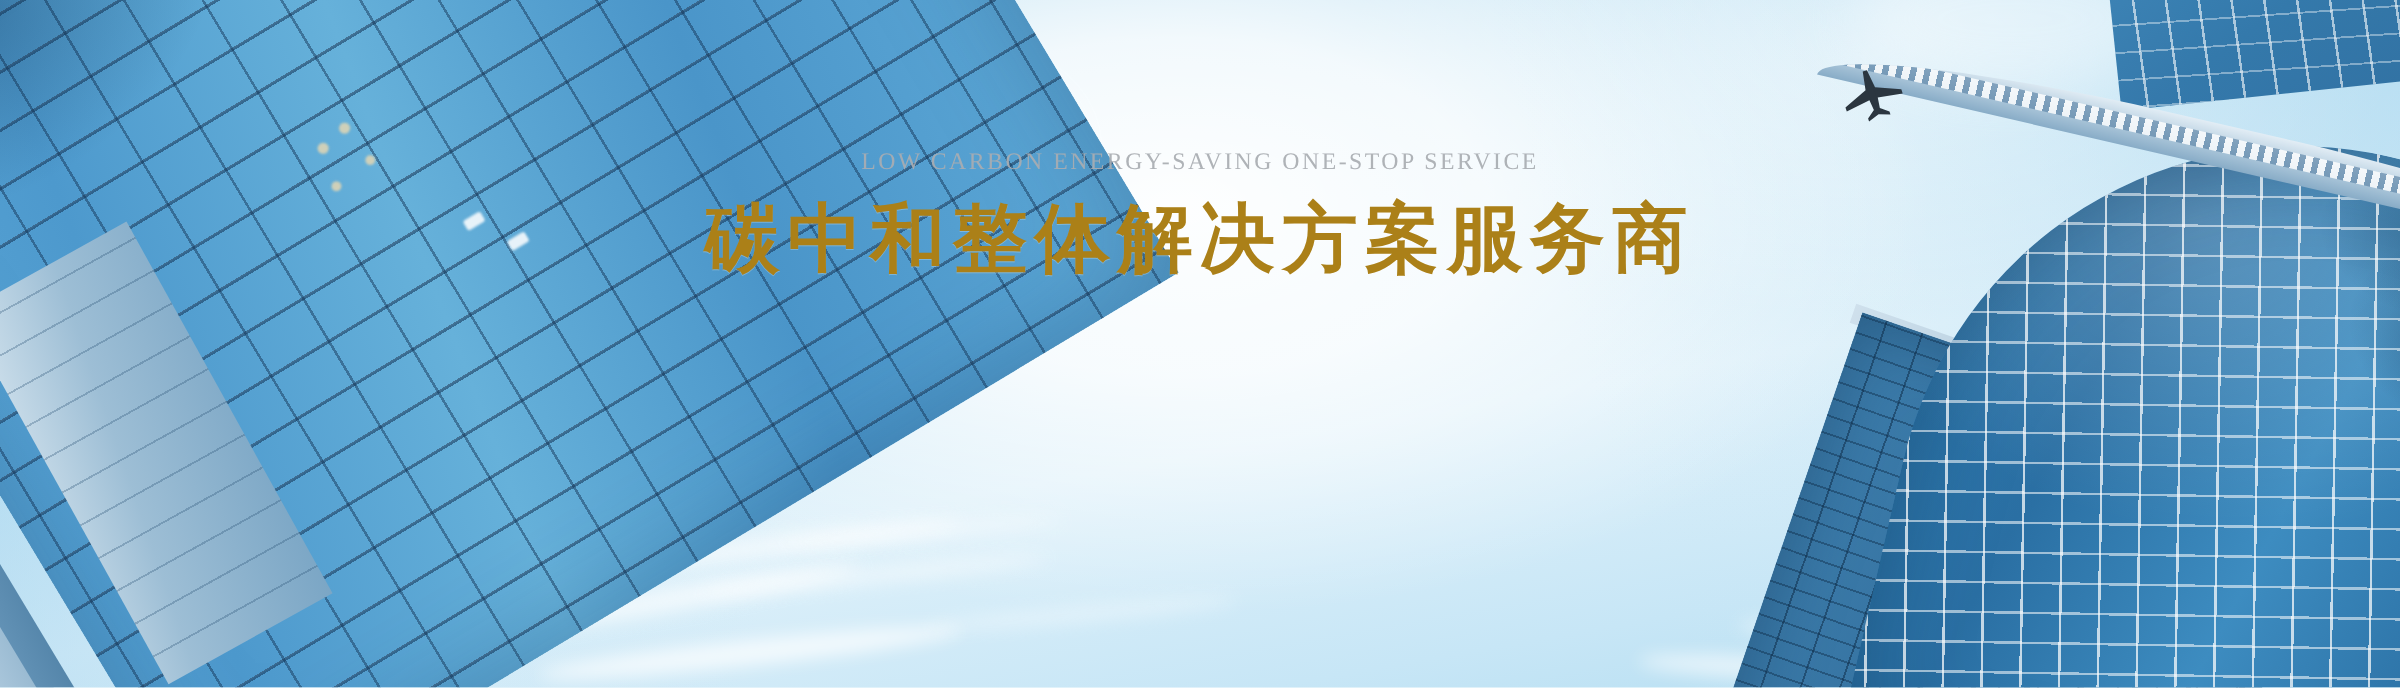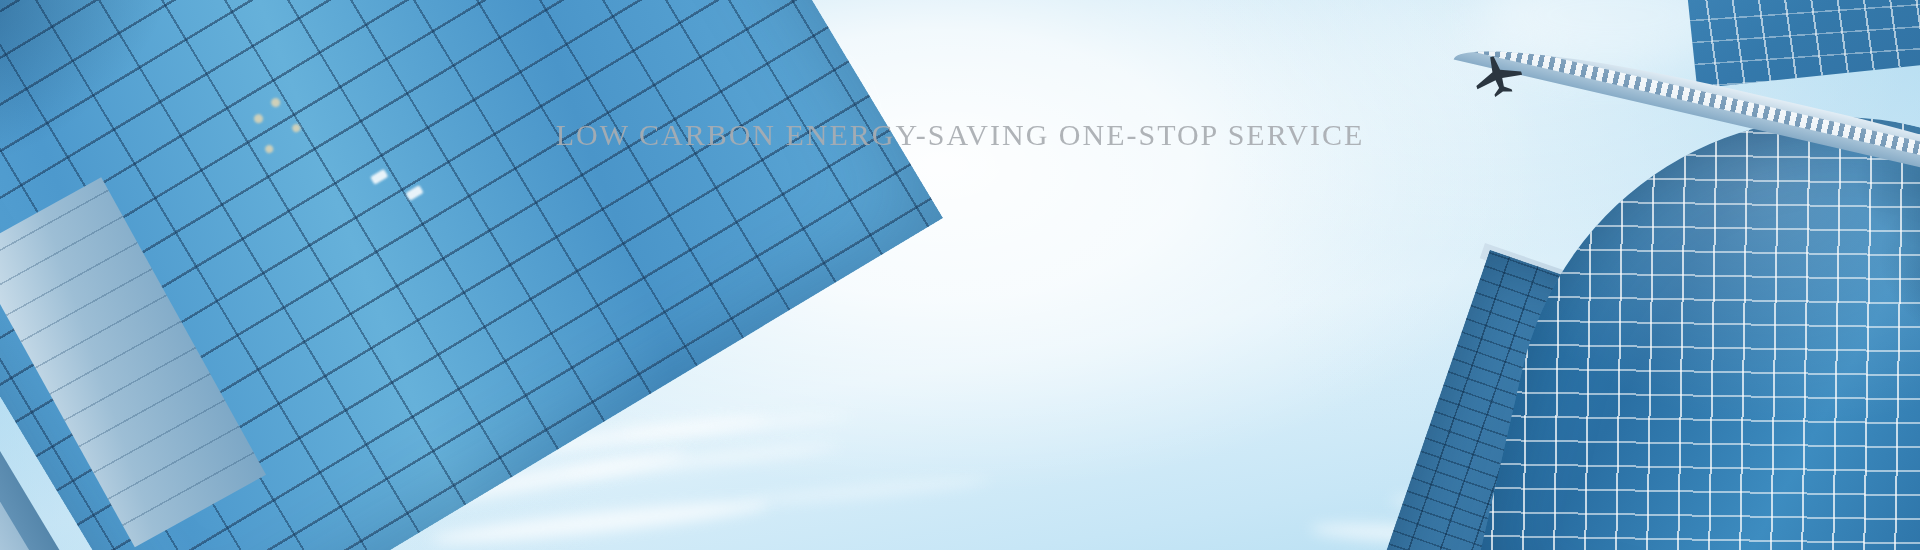--- a/index.html
+++ b/index.html
@@ -200,21 +200,21 @@
   .plane{position:absolute;left:1468px;top:52px;width:58px;height:46px;}
 
   
   .copy{
     position:absolute;left:0;right:0;top:120px;
     text-align:center;
     z-index:40;
   }
   .eng{
     font-family:"Liberation Serif",serif;
-    font-size:30px;
+    font-size:19px;
     letter-spacing:2.0px;
     color:#a9adb2;
     opacity:.92;
     line-height:1;
     margin:0 0 22px 0;
     white-space:nowrap;
   }
   .sub{
     font-family:"DejaVu Sans",sans-serif;
     font-size:45px;
@@ -314,15 +314,16 @@
     <svg viewBox="0 0 58 46" width="58" height="46" aria-hidden="true">
       <g fill="#2b3640" transform="rotate(-18 29 23)">
         <path d="M28 4 L31.5 4 L33.5 19 L53 27 L53 30.5 L33 27.5 L32 36 L38.5 41 L38.5 43.5 L29.5 40.5 L20.5 43.5 L20.5 41 L27 36 L26 27.5 L6 30.5 L6 27 L25.5 19 Z"></path>
         <ellipse cx="29.6" cy="22" rx="2.6" ry="12"></ellipse>
       </g>
     </svg>
   </div>
 
   <div class="copy">
     <div class="eng">LOW CARBON ENERGY-SAVING ONE-STOP SERVICE</div>
+    <div class="head">碳中和整体解决方案服务商</div>
   </div>
 
 </div>
 
 </body></html>

